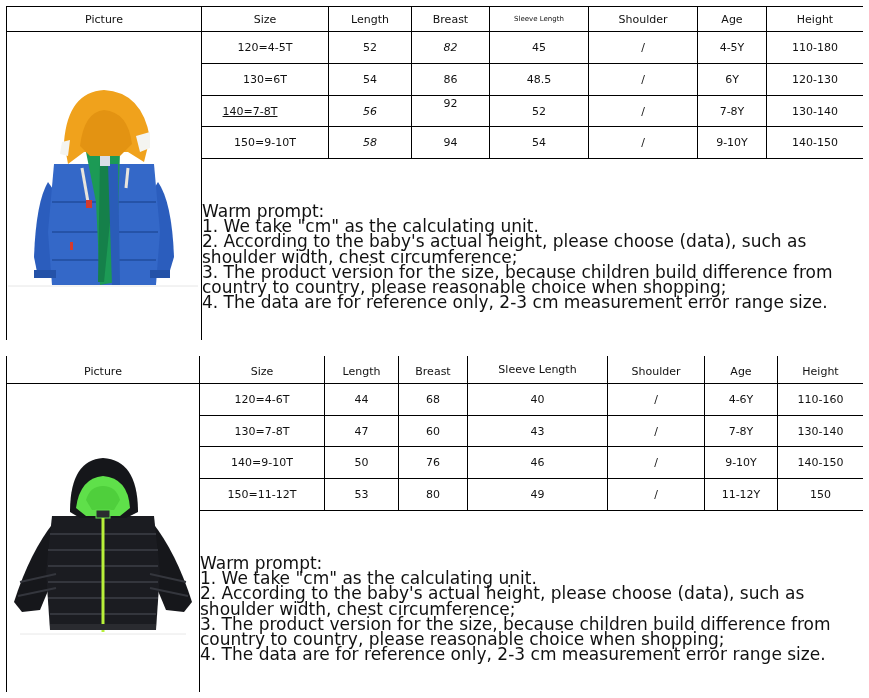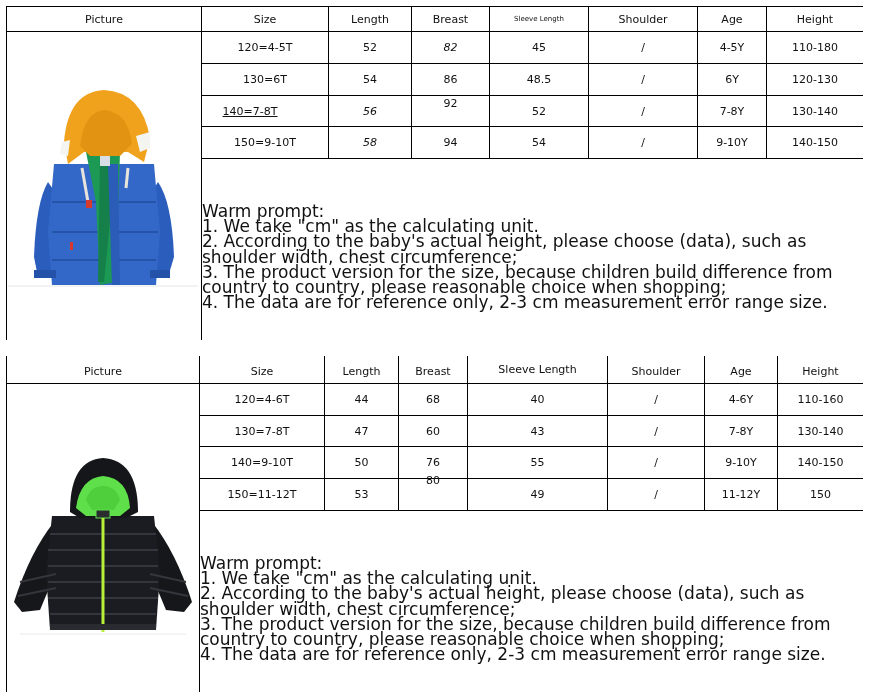--- a/index.html
+++ b/index.html
@@ -167,29 +167,29 @@
     <div class="cell" style="left:399px;top:416px;width:68px;height:30px;">60</div>
     <div class="cell" style="left:468px;top:416px;width:139px;height:30px;">43</div>
     <div class="cell" style="left:608px;top:416px;width:96px;height:30px;">/</div>
     <div class="cell" style="left:705px;top:416px;width:72px;height:30px;">7-8Y</div>
     <div class="cell" style="left:778px;top:416px;width:85px;height:30px;">130-140</div>
   </div>
   <div>
     <div class="cell" style="left:200px;top:447px;width:124px;height:31px;">140=9-10T</div>
     <div class="cell" style="left:325px;top:447px;width:73px;height:31px;">50</div>
     <div class="cell" style="left:399px;top:447px;width:68px;height:31px;">76</div>
-    <div class="cell" style="left:468px;top:447px;width:139px;height:31px;">55</div>
+    <div class="cell" style="left:468px;top:447px;width:139px;height:31px;">46</div>
     <div class="cell" style="left:608px;top:447px;width:96px;height:31px;">/</div>
     <div class="cell" style="left:705px;top:447px;width:72px;height:31px;">9-10Y</div>
     <div class="cell" style="left:778px;top:447px;width:85px;height:31px;">140-150</div>
   </div>
   <div>
     <div class="cell" style="left:200px;top:479px;width:124px;height:31px;">150=11-12T</div>
     <div class="cell" style="left:325px;top:479px;width:73px;height:31px;">53</div>
-    <div class="cell" style="left:399px;top:465px;width:68px;height:31px;">80</div>
+    <div class="cell" style="left:399px;top:479px;width:68px;height:31px;">80</div>
     <div class="cell" style="left:468px;top:479px;width:139px;height:31px;">49</div>
     <div class="cell" style="left:608px;top:479px;width:96px;height:31px;">/</div>
     <div class="cell" style="left:705px;top:479px;width:72px;height:31px;">11-12Y</div>
     <div class="cell" style="left:778px;top:479px;width:85px;height:31px;">150</div>
   </div>
 
   <div class="pic" style="left:10px;top:452px;width:186px;height:186px;">
     <svg width="186" height="186" viewBox="0 0 186 186">
 
       <path d="M44 70 Q20 100 4 150 L12 160 L30 158 L50 110 Z" fill="#16171b"></path>

